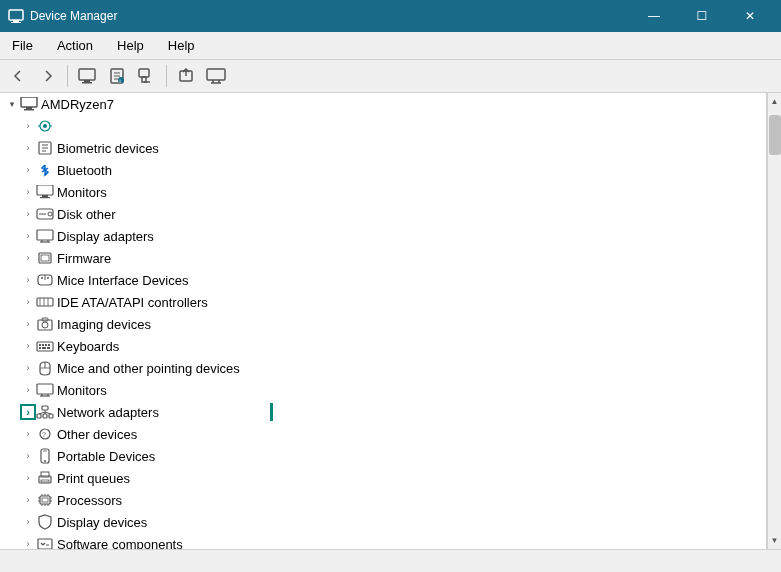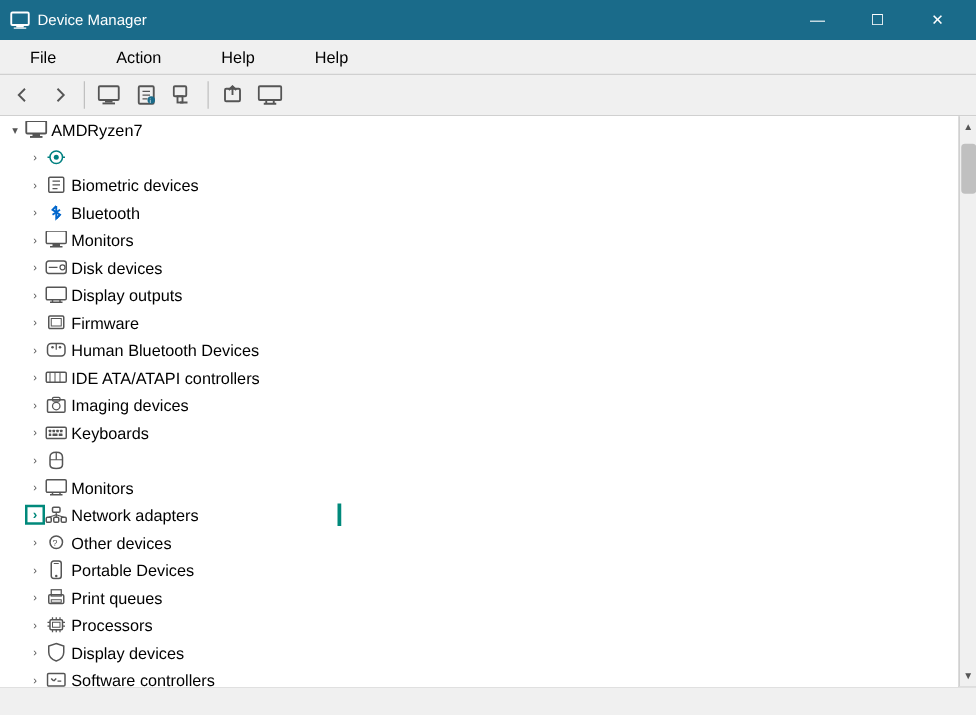--- a/index.html
+++ b/index.html
@@ -46,21 +46,21 @@
       font-size: 12px;
       color: white;
     }
     .menu-bar {
       background: #f0f0f0;
       border-bottom: 1px solid #d0d0d0;
       display: flex;
       padding: 2px 0;
     }
     .menu-item {
-      padding: 4px 24px;
+      padding: 4px 12px;
       cursor: pointer;
       font-size: 13px;
     }
     .toolbar {
       background: #f0f0f0;
       border-bottom: 1px solid #d0d0d0;
       display: flex;
       align-items: center;
       padding: 3px 4px;
       gap: 2px;
@@ -323,34 +323,34 @@
 
     <div class="tree-item" style="padding-left:20px;">
       <div class="expand-arrow">›</div>
       <div class="item-icon">
         <svg width="18" height="14" viewBox="0 0 18 14">
           <rect x="1" y="2" width="16" height="10" rx="2" fill="none" stroke="#555" stroke-width="1.2"></rect>
           <circle cx="14" cy="7" r="2" fill="none" stroke="#555" stroke-width="1"></circle>
           <line x1="3" y1="7" x2="10" y2="7" stroke="#555" stroke-width="1"></line>
         </svg>
       </div>
-      <span class="item-label">Disk devices</span>
+      <span class="item-label">Disk other</span>
     </div>
 
     <div class="tree-item" style="padding-left:20px;">
       <div class="expand-arrow">›</div>
       <div class="item-icon">
         <svg width="18" height="14" viewBox="0 0 18 14">
           <rect x="1" y="1" width="16" height="10" rx="1" fill="none" stroke="#555" stroke-width="1.2"></rect>
           <line x1="6" y1="11" x2="6" y2="13" stroke="#555" stroke-width="1.2"></line>
           <line x1="12" y1="11" x2="12" y2="13" stroke="#555" stroke-width="1.2"></line>
           <line x1="4" y1="13" x2="14" y2="13" stroke="#555" stroke-width="1.2"></line>
         </svg>
       </div>
-      <span class="item-label">Display outputs</span>
+      <span class="item-label">Display adapters</span>
     </div>
 
     <div class="tree-item" style="padding-left:20px;">
       <div class="expand-arrow">›</div>
       <div class="item-icon">
         <svg width="16" height="14" viewBox="0 0 16 14">
           <rect x="2" y="2" width="12" height="10" rx="1" fill="none" stroke="#555" stroke-width="1.2"></rect>
           <rect x="4" y="4" width="8" height="6" fill="none" stroke="#555" stroke-width="0.8"></rect>
         </svg>
       </div>
@@ -360,21 +360,21 @@
     <div class="tree-item" style="padding-left:20px;">
       <div class="expand-arrow">›</div>
       <div class="item-icon">
         <svg width="18" height="14" viewBox="0 0 18 14">
           <rect x="2" y="2" width="14" height="10" rx="3" fill="none" stroke="#555" stroke-width="1.2"></rect>
           <line x1="9" y1="2" x2="9" y2="7" stroke="#555" stroke-width="1"></line>
           <circle cx="6" cy="5" r="1" fill="#555"></circle>
           <circle cx="12" cy="5" r="1" fill="#555"></circle>
         </svg>
       </div>
-      <span class="item-label">Human Bluetooth Devices</span>
+      <span class="item-label">Mice Interface Devices</span>
     </div>
 
     <div class="tree-item" style="padding-left:20px;">
       <div class="expand-arrow">›</div>
       <div class="item-icon">
         <svg width="18" height="14" viewBox="0 0 18 14">
           <rect x="1" y="3" width="16" height="8" rx="1" fill="none" stroke="#555" stroke-width="1.2"></rect>
           <line x1="4" y1="3" x2="4" y2="11" stroke="#555" stroke-width="0.8"></line>
           <line x1="8" y1="3" x2="8" y2="11" stroke="#555" stroke-width="0.8"></line>
           <line x1="12" y1="3" x2="12" y2="11" stroke="#555" stroke-width="0.8"></line>
@@ -414,20 +414,21 @@
 
     <div class="tree-item" style="padding-left:20px; position:relative;">
       <div class="expand-arrow">›</div>
       <div class="item-icon">
         <svg width="14" height="16" viewBox="0 0 14 16">
           <path d="M2 6 Q2 2 7 2 Q12 2 12 6 L12 12 Q12 15 7 15 Q2 15 2 12 Z" fill="none" stroke="#555" stroke-width="1.2"></path>
           <line x1="7" y1="2" x2="7" y2="8" stroke="#555" stroke-width="1"></line>
           <line x1="2" y1="8" x2="12" y2="8" stroke="#555" stroke-width="0.8"></line>
         </svg>
       </div>
+      <span class="item-label">Mice and other pointing devices</span>
     </div>
 
     <div class="tree-item" style="padding-left:20px;">
       <div class="expand-arrow">›</div>
       <div class="item-icon">
         <svg width="18" height="14" viewBox="0 0 18 14">
           <rect x="1" y="1" width="16" height="10" rx="1" fill="none" stroke="#555" stroke-width="1.2"></rect>
           <line x1="6" y1="11" x2="6" y2="13" stroke="#555" stroke-width="1.2"></line>
           <line x1="12" y1="11" x2="12" y2="13" stroke="#555" stroke-width="1.2"></line>
           <line x1="4" y1="13" x2="14" y2="13" stroke="#555" stroke-width="1.2"></line>
@@ -522,21 +523,21 @@
     <div class="tree-item" style="padding-left:20px;">
       <div class="expand-arrow">›</div>
       <div class="item-icon">
         <svg width="16" height="14" viewBox="0 0 16 14">
           <rect x="1" y="2" width="14" height="10" rx="1" fill="none" stroke="#555" stroke-width="1.2"></rect>
           <line x1="4" y1="6" x2="6" y2="8" stroke="#555" stroke-width="1.2"></line>
           <line x1="6" y1="8" x2="8" y2="6" stroke="#555" stroke-width="1.2"></line>
           <line x1="9" y1="8" x2="12" y2="8" stroke="#555" stroke-width="1"></line>
         </svg>
       </div>
-      <span class="item-label">Software controllers</span>
+      <span class="item-label">Software components</span>
     </div>
 
   </div>
 
   <div class="scroll-indicator">
     <div class="scroll-up">▲</div>
     <div class="scroll-track">
       <div class="scroll-thumb"></div>
     </div>
     <div class="scroll-down">▼</div>

